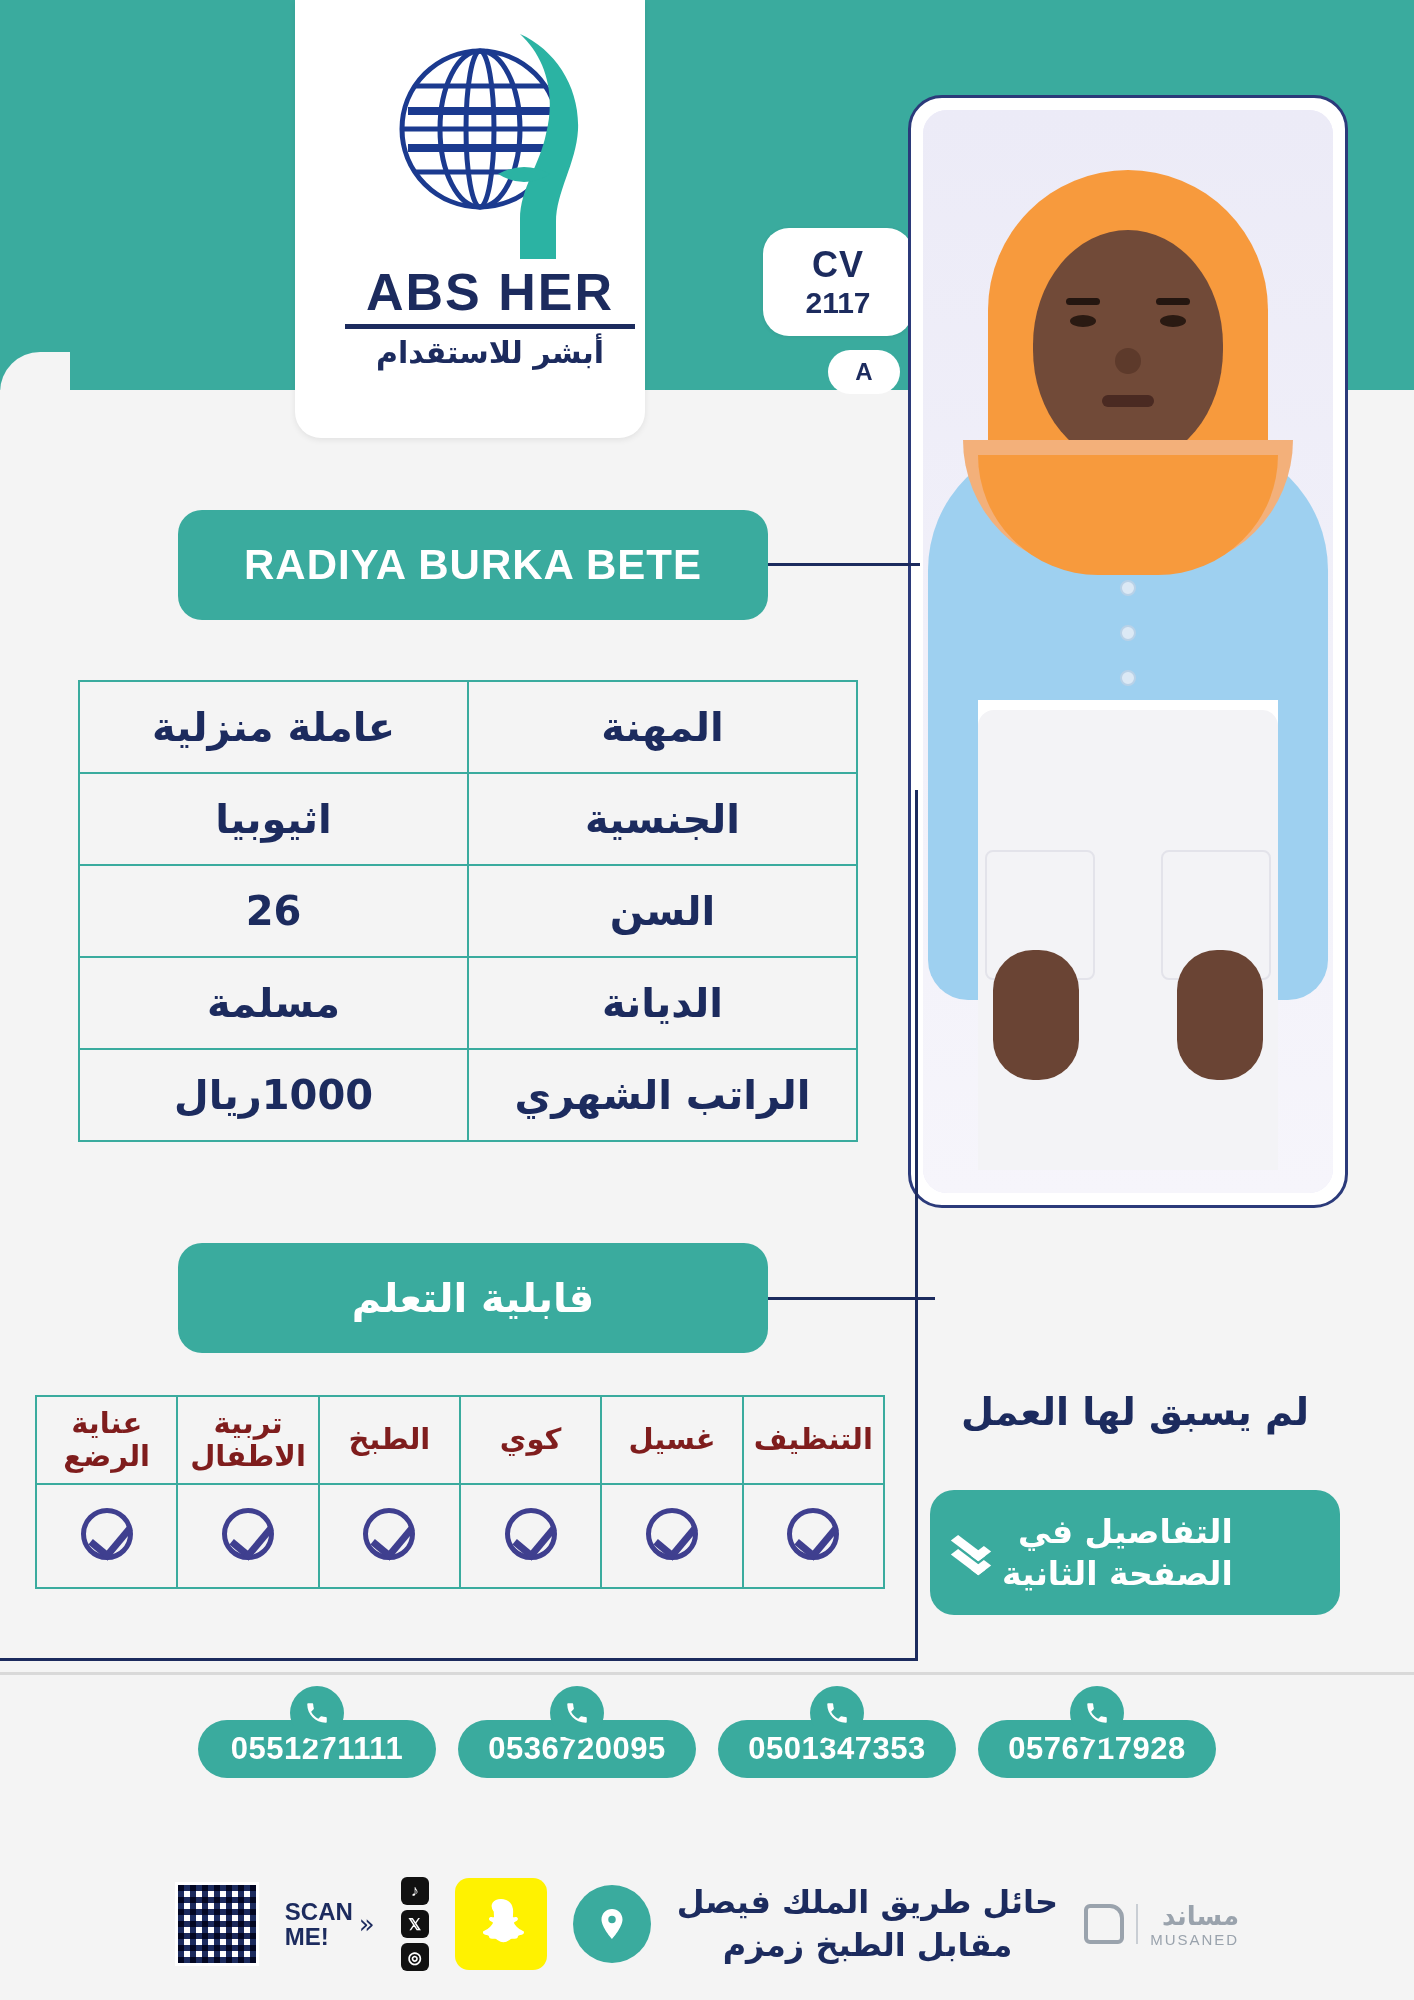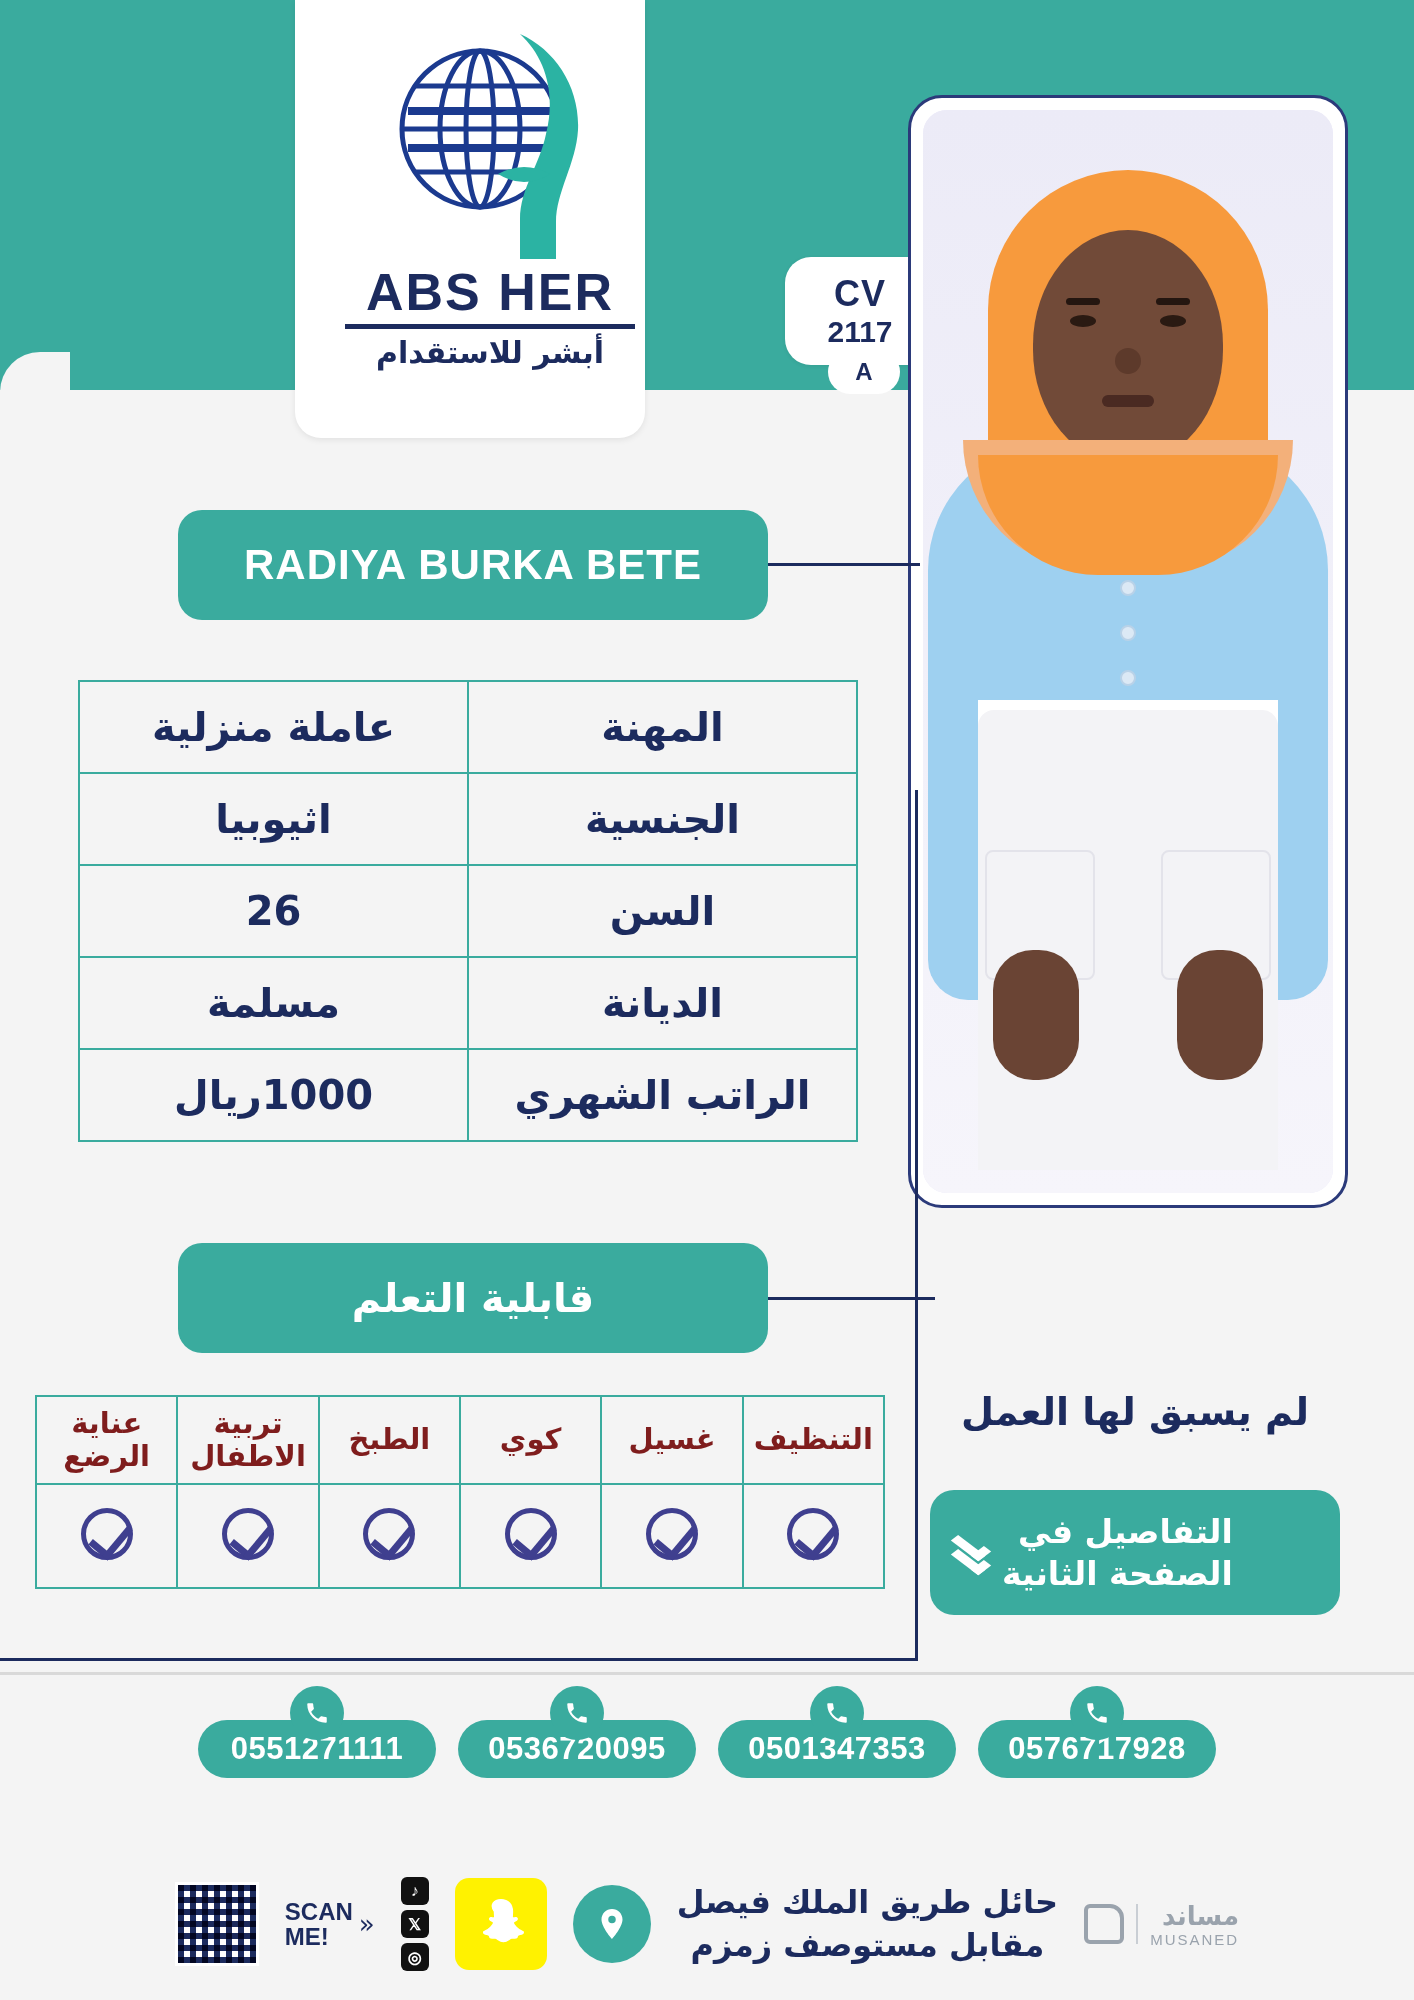--- a/index.html
+++ b/index.html
@@ -74,30 +74,29 @@
     font-family: "DejaVu Sans", sans-serif;
     font-size: 30px;
     font-weight: bold;
     color: #1c2b5e;
     direction: rtl;
   }
 
   
   .cv-badge {
     position: absolute;
-    top: 228px; left: 785px;
+    top: 228px; left: 763px;
     width: 150px; height: 108px;
     background: #ffffff;
     border-radius: 26px;
     display: flex;
     flex-direction: column;
     align-items: center;
     justify-content: center;
     box-shadow: 0 1px 4px rgba(0,0,0,0.07);
-    margin-top: 29px;
   }
   .cv-badge .cv-label {
     font-family: "Liberation Sans", sans-serif;
     font-size: 36px;
     font-weight: bold;
     color: #1c2b5e;
     letter-spacing: 1px;
   }
   .cv-badge .cv-num {
     font-family: "Liberation Sans", sans-serif;
@@ -655,21 +654,21 @@
       <div>
         <div class="m-ar">مساند</div>
         <div class="m-en">MUSANED</div>
       </div>
       <div class="m-div"></div>
       <div class="m-house"></div>
     </div>
 
     <div class="addr">
       <div>حائل طريق الملك فيصل</div>
-      <div>مقابل مستوصف زمزم</div>
+      <div>مقابل الطبخ زمزم</div>
     </div>
 
     <div class="pin">
       <svg viewBox="0 0 24 24">
           <path d="M12 2C8.1 2 5 5.1 5 9c0 5.2 7 13 7 13s7-7.8 7-13c0-3.9-3.1-7-7-7zm0 9.5A2.5 2.5 0 1 1 12 6.5a2.5 2.5 0 0 1 0 5z"></path>
         </svg>
     </div>
 
     <div class="snap">
       <svg viewBox="0 0 24 24">

